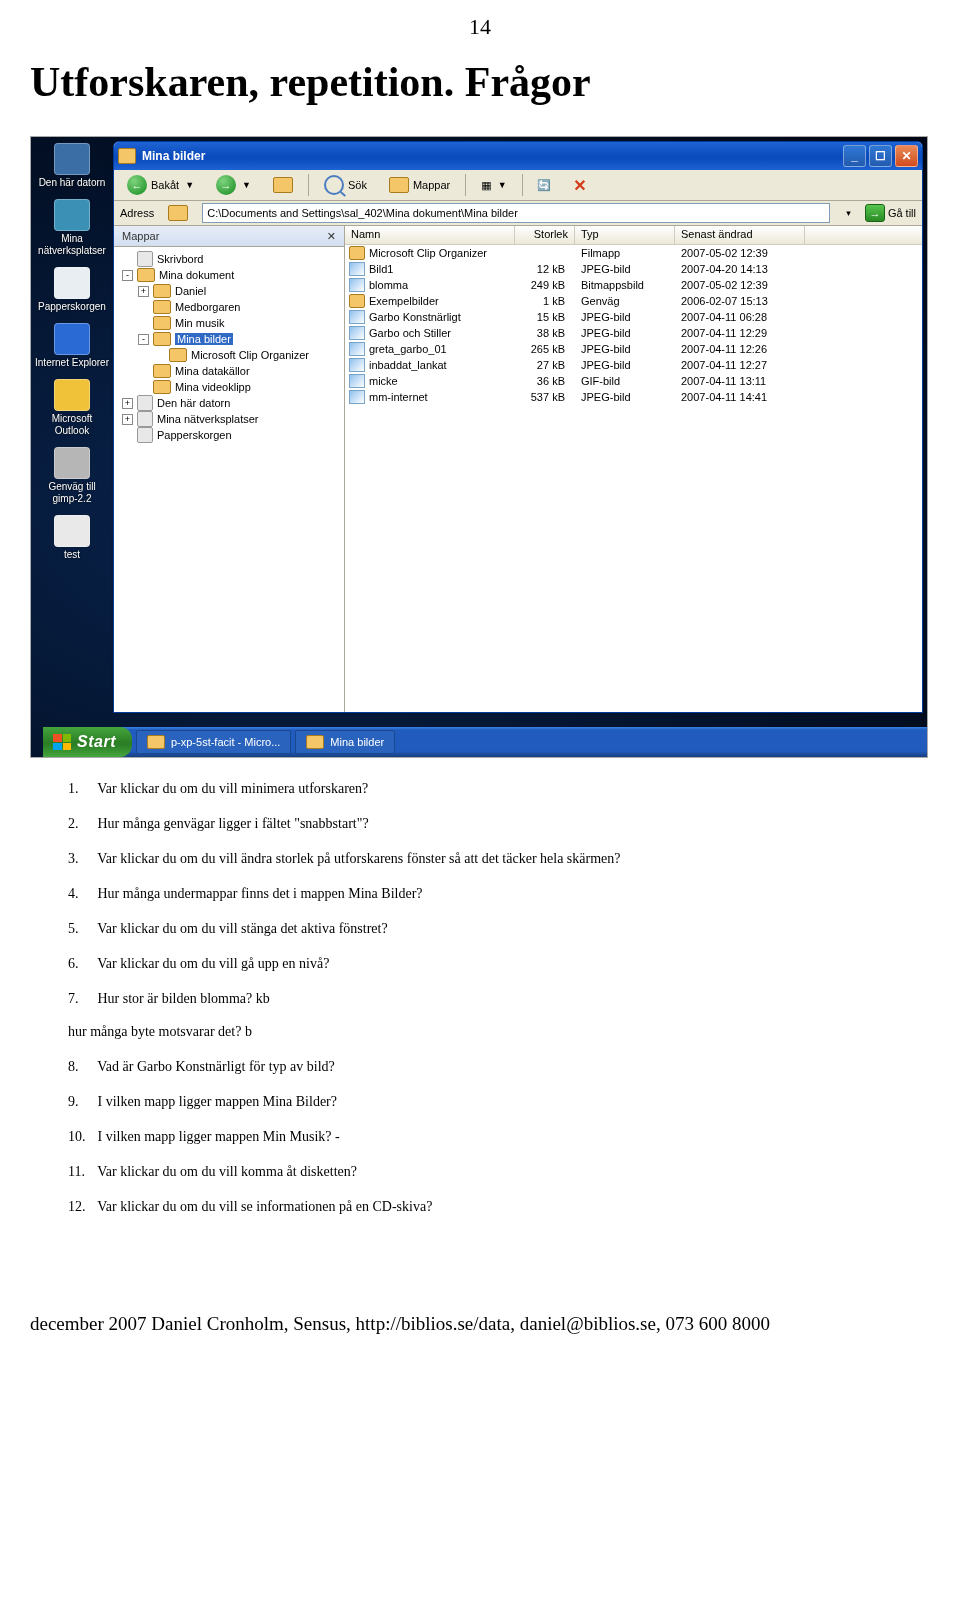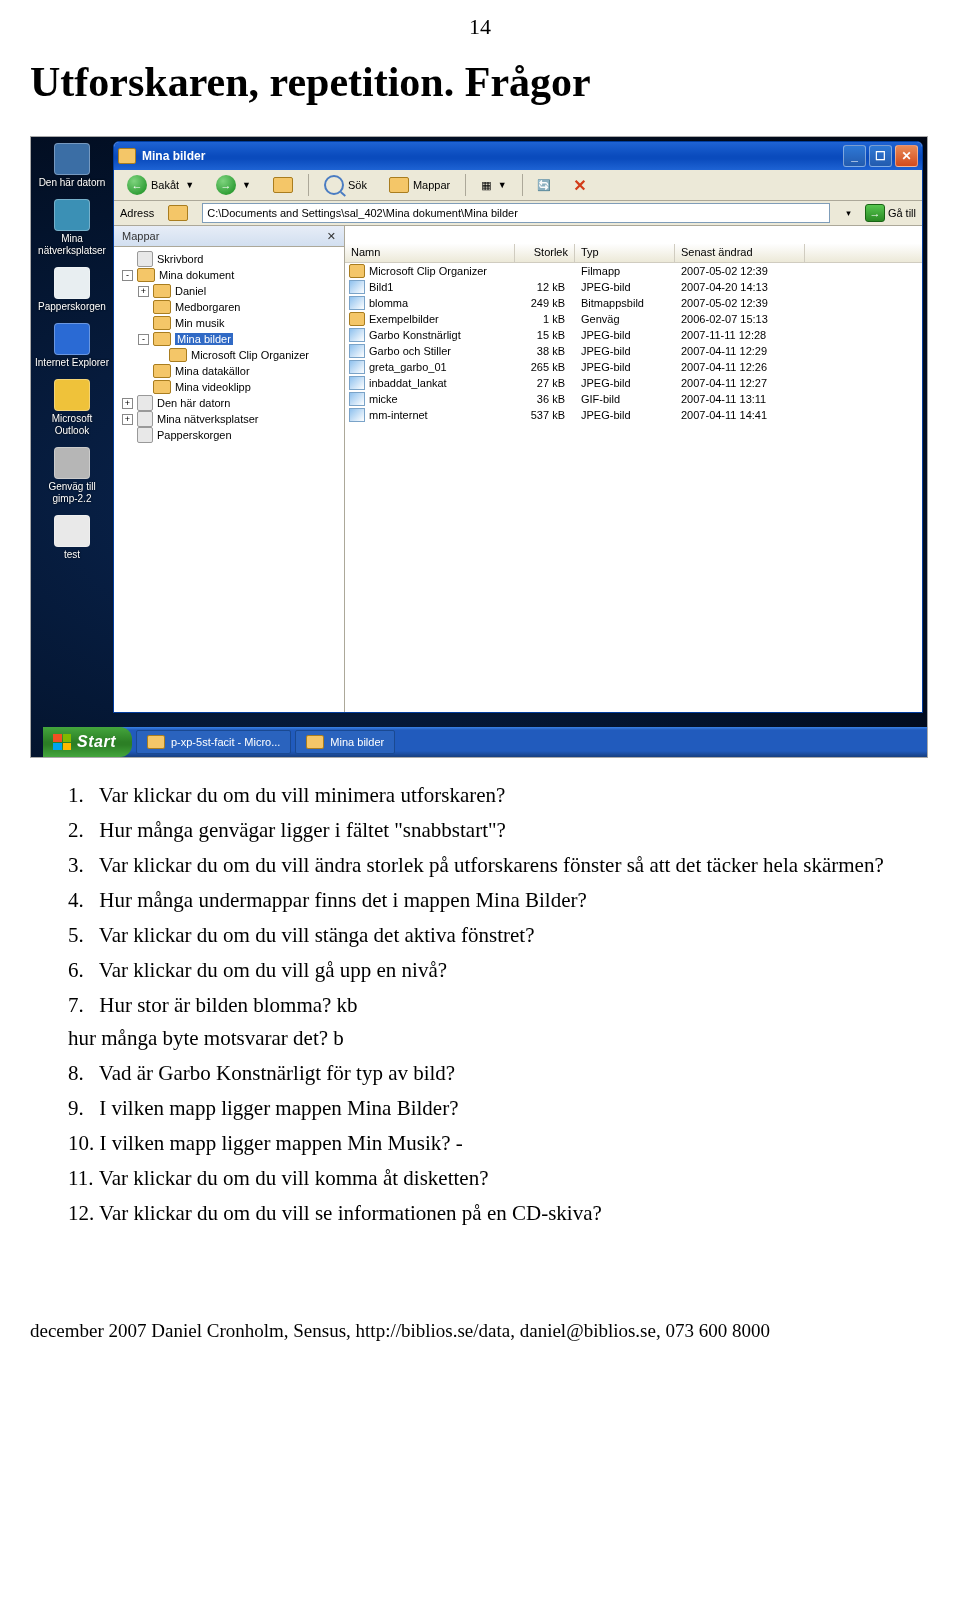--- a/index.html
+++ b/index.html
@@ -57,41 +57,41 @@
 .tree{padding:4px 2px 4px 8px;font-size:11px;color:#000;}
 .trow{display:flex;align-items:center;gap:4px;height:16px;white-space:nowrap;}
 .ind0{padding-left:0}.ind1{padding-left:16px}.ind2{padding-left:32px}
 .sq{width:9px;height:9px;border:1px solid #888;font-size:9px;line-height:8px;text-align:center;background:#fff;color:#000;}
 .sqempty{width:11px;display:inline-block}
 .fico{width:16px;height:12px;background:#f4c668;border:1px solid #a97d1f;border-radius:2px;flex-shrink:0;}
 .dico{width:14px;height:14px;background:#e8e8e8;border:1px solid #999;border-radius:2px;flex-shrink:0;}
 .sel{background:#316ac5;color:#fff;padding:0 2px;}
 
 .filelist{flex:1;background:#fff;overflow:auto;}
-.cols{display:flex;height:18px;background:linear-gradient(#fefefe,#ece9d8);border-bottom:1px solid #d0ccc0;font-size:11px;margin-top:18px;}
+.cols{display:flex;height:18px;background:linear-gradient(#fefefe,#ece9d8);border-bottom:1px solid #d0ccc0;font-size:11px;}
 .col{border-right:1px solid #d0ccc0;padding:2px 6px;box-sizing:border-box;}
 .c-name{width:170px}.c-size{width:60px;text-align:right}.c-type{width:100px}.c-date{width:130px}
 .rows{font-size:11px;}
 .row{display:flex;height:16px;align-items:center;}
 .row .c-name{display:flex;align-items:center;gap:4px;padding:0 4px;box-sizing:border-box;}
 .rico{width:14px;height:12px;background:#f4c668;border:1px solid #a97d1f;border-radius:2px;flex-shrink:0;}
 .rimg{width:14px;height:12px;background:linear-gradient(135deg,#8fc1ee,#fff);border:1px solid #7aa3c8;flex-shrink:0;}
 .row .c-size{padding-right:10px;text-align:right;box-sizing:border-box;}
 .row .c-type{padding:0 6px;box-sizing:border-box;}
 .row .c-date{padding:0 6px;box-sizing:border-box;}
 
 
 .taskbar{position:absolute;left:12px;right:0;bottom:0;height:30px;background:linear-gradient(#3a82e6,#215bbd 10%,#215bbd 80%,#173f80);display:flex;align-items:center;color:#fff;font-size:11px;}
 .startbtn{height:30px;padding:0 16px 0 10px;background:linear-gradient(#44a63d,#2c7f25 50%,#2c7f25 60%,#44a63d);border-radius:0 12px 12px 0;font-style:italic;font-weight:bold;font-size:16px;letter-spacing:.5px;display:flex;align-items:center;gap:6px;}
 .winlogo{width:18px;height:16px;display:grid;grid-template-columns:1fr 1fr;grid-template-rows:1fr 1fr;gap:1px;}
 .winlogo span:nth-child(1){background:#f25022}.winlogo span:nth-child(2){background:#7fba00}.winlogo span:nth-child(3){background:#00a4ef}.winlogo span:nth-child(4){background:#ffb900}
 .taskbtn{height:22px;margin-left:4px;padding:0 10px;background:#2a63be;border:1px solid #1a4991;border-radius:2px;display:flex;align-items:center;gap:6px;}
 
 
-.ql{font-family:Georgia, serif;font-size:21px;line-height:33px;list-style:none;padding-left:38px;}
+.ql{font-family:Georgia, serif;font-size:14px;line-height:33px;list-style:none;padding-left:38px;}
 .ql li{margin-bottom:2px;}
 .ql li .num{display:inline-block;min-width:26px;}
 .footer{font-family:Georgia, serif;font-size:19px;margin-top:90px;}
 </style>
 </head>
 <body>
 
 <div class="page">
   <div class="pgnum">14</div>
   <h1 class="doc-title">Utforskaren, repetition. Frågor</h1>
@@ -295,21 +295,21 @@
                 <div class="c-type">Genväg</div>
                 <div class="c-date">2006-02-07 15:13</div>
               </div>
               <div class="row">
                 <div class="c-name">
                   <span class="rimg"></span>
                   <span>Garbo Konstnärligt</span>
                 </div>
                 <div class="c-size">15 kB</div>
                 <div class="c-type">JPEG-bild</div>
-                <div class="c-date">2007-11-11 12:28</div>
+                <div class="c-date">2007-04-11 06:28</div>
               </div>
               <div class="row">
                 <div class="c-name">
                   <span class="rimg"></span>
                   <span>Garbo och Stiller</span>
                 </div>
                 <div class="c-size">38 kB</div>
                 <div class="c-type">JPEG-bild</div>
                 <div class="c-date">2007-04-11 12:29</div>
               </div>

